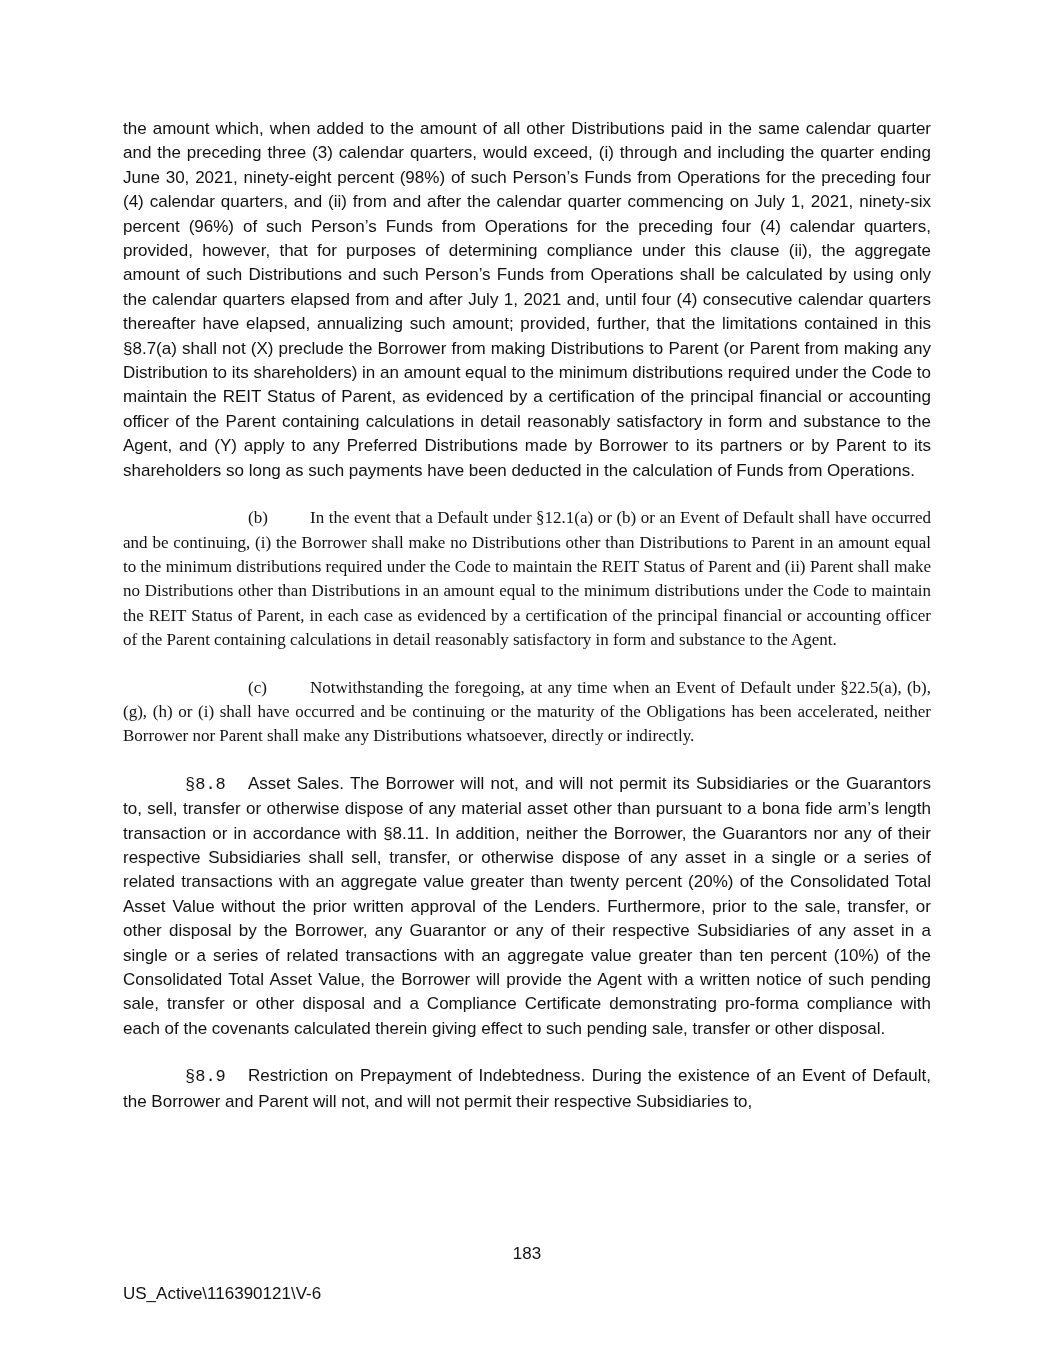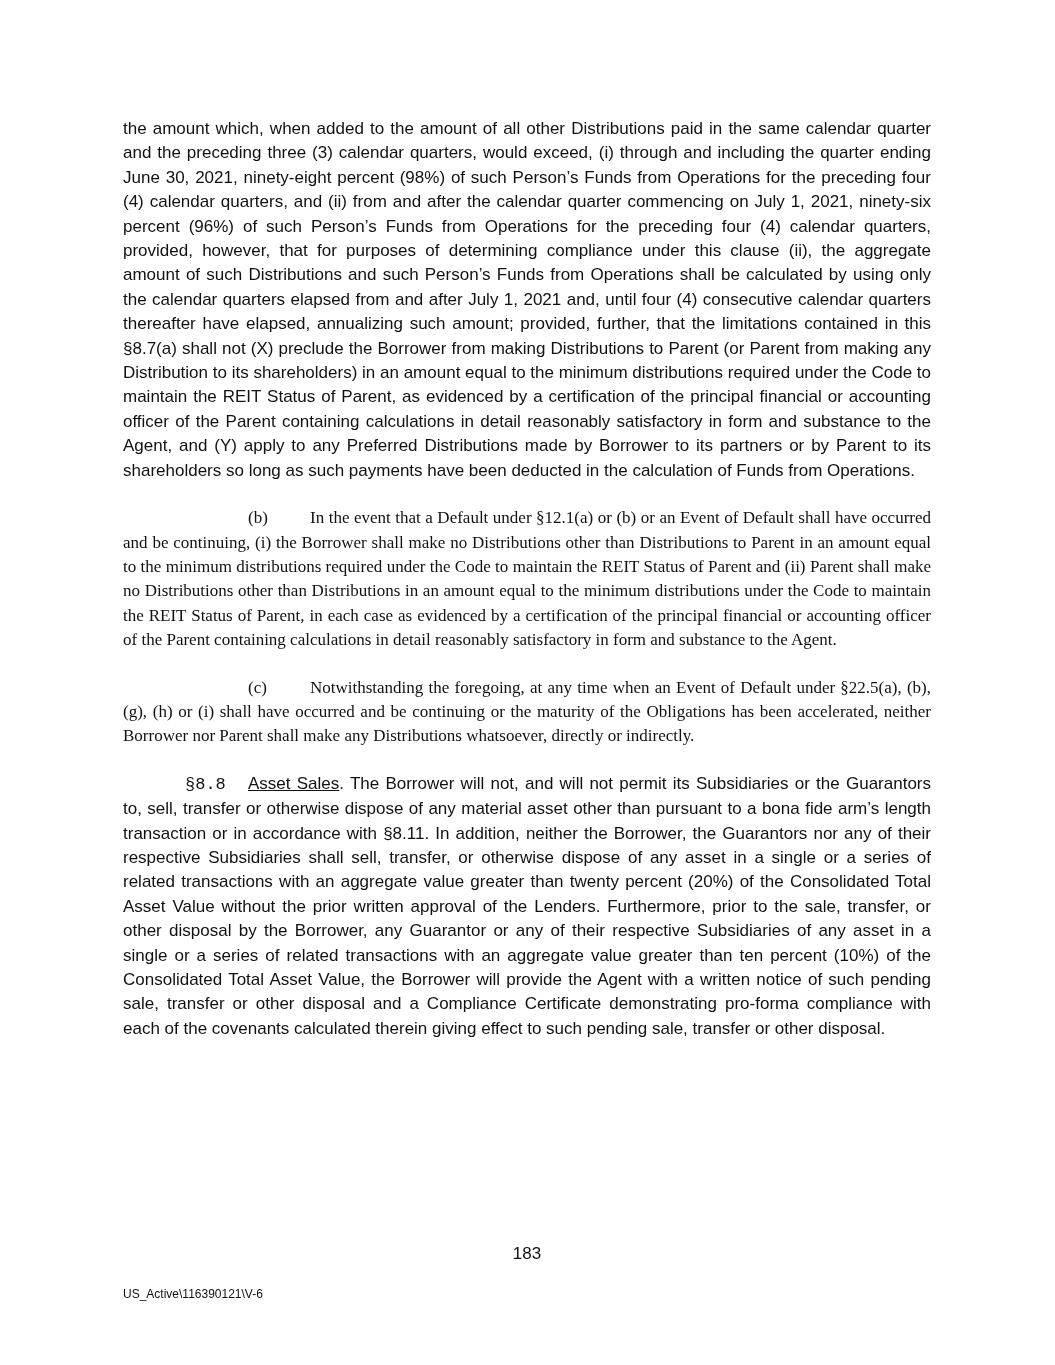--- a/index.html
+++ b/index.html
@@ -38,52 +38,52 @@
   }
   
   p.section-para { text-indent: 62px; }
   .section-number {
     display: inline-block;
     width: 63px;
     text-indent: 0;
     font-family: Liberation Mono, monospace;
   }
   .section-heading {
-    text-decoration: underline;
   }
   .page-number {
     position: absolute;
     top: 1242px;
     left: 123px;
     width: 808px;
     text-align: center;
   }
   .doc-footer {
     position: absolute;
     top: 1286px;
     left: 123px;
-    font-size: 12px;
+    font-size: 17px;
     line-height: 16px;
   }
 </style>
 </head>
 <body>
 
 <div class="page">
 
   <div class="body-text">
 
     <p class="para">the amount which, when added to the amount of all other Distributions paid in the same calendar quarter and the preceding three (3) calendar quarters, would exceed, (i) through and including the quarter ending June 30, 2021, ninety-eight percent (98%) of such Person’s Funds from Operations for the preceding four (4) calendar quarters, and (ii) from and after the calendar quarter commencing on July 1, 2021, ninety-six percent (96%) of such Person’s Funds from Operations for the preceding four (4) calendar quarters, provided, however, that for purposes of determining compliance under this clause (ii), the aggregate amount of such Distributions and such Person’s Funds from Operations shall be calculated by using only the calendar quarters elapsed from and after July 1, 2021 and, until four (4) consecutive calendar quarters thereafter have elapsed, annualizing such amount; provided, further, that the limitations contained in this §8.7(a) shall not (X) preclude the Borrower from making Distributions to Parent (or Parent from making any Distribution to its shareholders) in an amount equal to the minimum distributions required under the Code to maintain the REIT Status of Parent, as evidenced by a certification of the principal financial or accounting officer of the Parent containing calculations in detail reasonably satisfactory in form and substance to the Agent, and (Y) apply to any Preferred Distributions made by Borrower to its partners or by Parent to its shareholders so long as such payments have been deducted in the calculation of Funds from Operations.</p>
 
     <p class="para sub-para"><span class="sub-label">(b)</span><span>In the event that a Default under §12.1(a) or (b) or an Event of Default shall have occurred and be continuing, (i) the Borrower shall make no Distributions other than Distributions to Parent in an amount equal to the minimum distributions required under the Code to maintain the REIT Status of Parent and (ii) Parent shall make no Distributions other than Distributions in an amount equal to the minimum distributions under the Code to maintain the REIT Status of Parent, in each case as evidenced by a certification of the principal financial or accounting officer of the Parent containing calculations in detail reasonably satisfactory in form and substance to the Agent.</span></p>
 
     <p class="para sub-para"><span class="sub-label">(c)</span><span>Notwithstanding the foregoing, at any time when an Event of Default under §22.5(a), (b), (g), (h) or (i) shall have occurred and be continuing or the maturity of the Obligations has been accelerated, neither Borrower nor Parent shall make any Distributions whatsoever, directly or indirectly.</span></p>
 
     <p class="para section-para"><span class="section-number">§8.8</span><span class="section-heading">Asset Sales</span><span>.  The Borrower will not, and will not permit its Subsidiaries or the Guarantors to, sell, transfer or otherwise dispose of any material asset other than pursuant to a bona fide arm’s length transaction or in accordance with §8.11.  In addition, neither the Borrower, the Guarantors nor any of their respective Subsidiaries shall sell, transfer, or otherwise dispose of any asset in a single or a series of related transactions with an aggregate value greater than twenty percent (20%) of the Consolidated Total Asset Value without the prior written approval of the Lenders.  Furthermore, prior to the sale, transfer, or other disposal by the Borrower, any Guarantor or any of their respective Subsidiaries of any asset in a single or a series of related transactions with an aggregate value greater than ten percent (10%) of the Consolidated Total Asset Value, the Borrower will provide the Agent with a written notice of such pending sale, transfer or other disposal and a Compliance Certificate demonstrating pro-forma compliance with each of the covenants calculated therein giving effect to such pending sale, transfer or other disposal.</span></p>
 
+    <p class="para section-para"><span class="section-number">§8.9</span><span class="section-heading">Restriction on Prepayment of Indebtedness</span><span>.  During the existence of an Event of Default, the Borrower and Parent will not, and will not permit their respective Subsidiaries to,</span></p>
 
   </div>
 
   <div class="page-number">183</div>
 
   <div class="doc-footer">US_Active\116390121\V-6</div>
 
 </div>
 
 </body></html>

